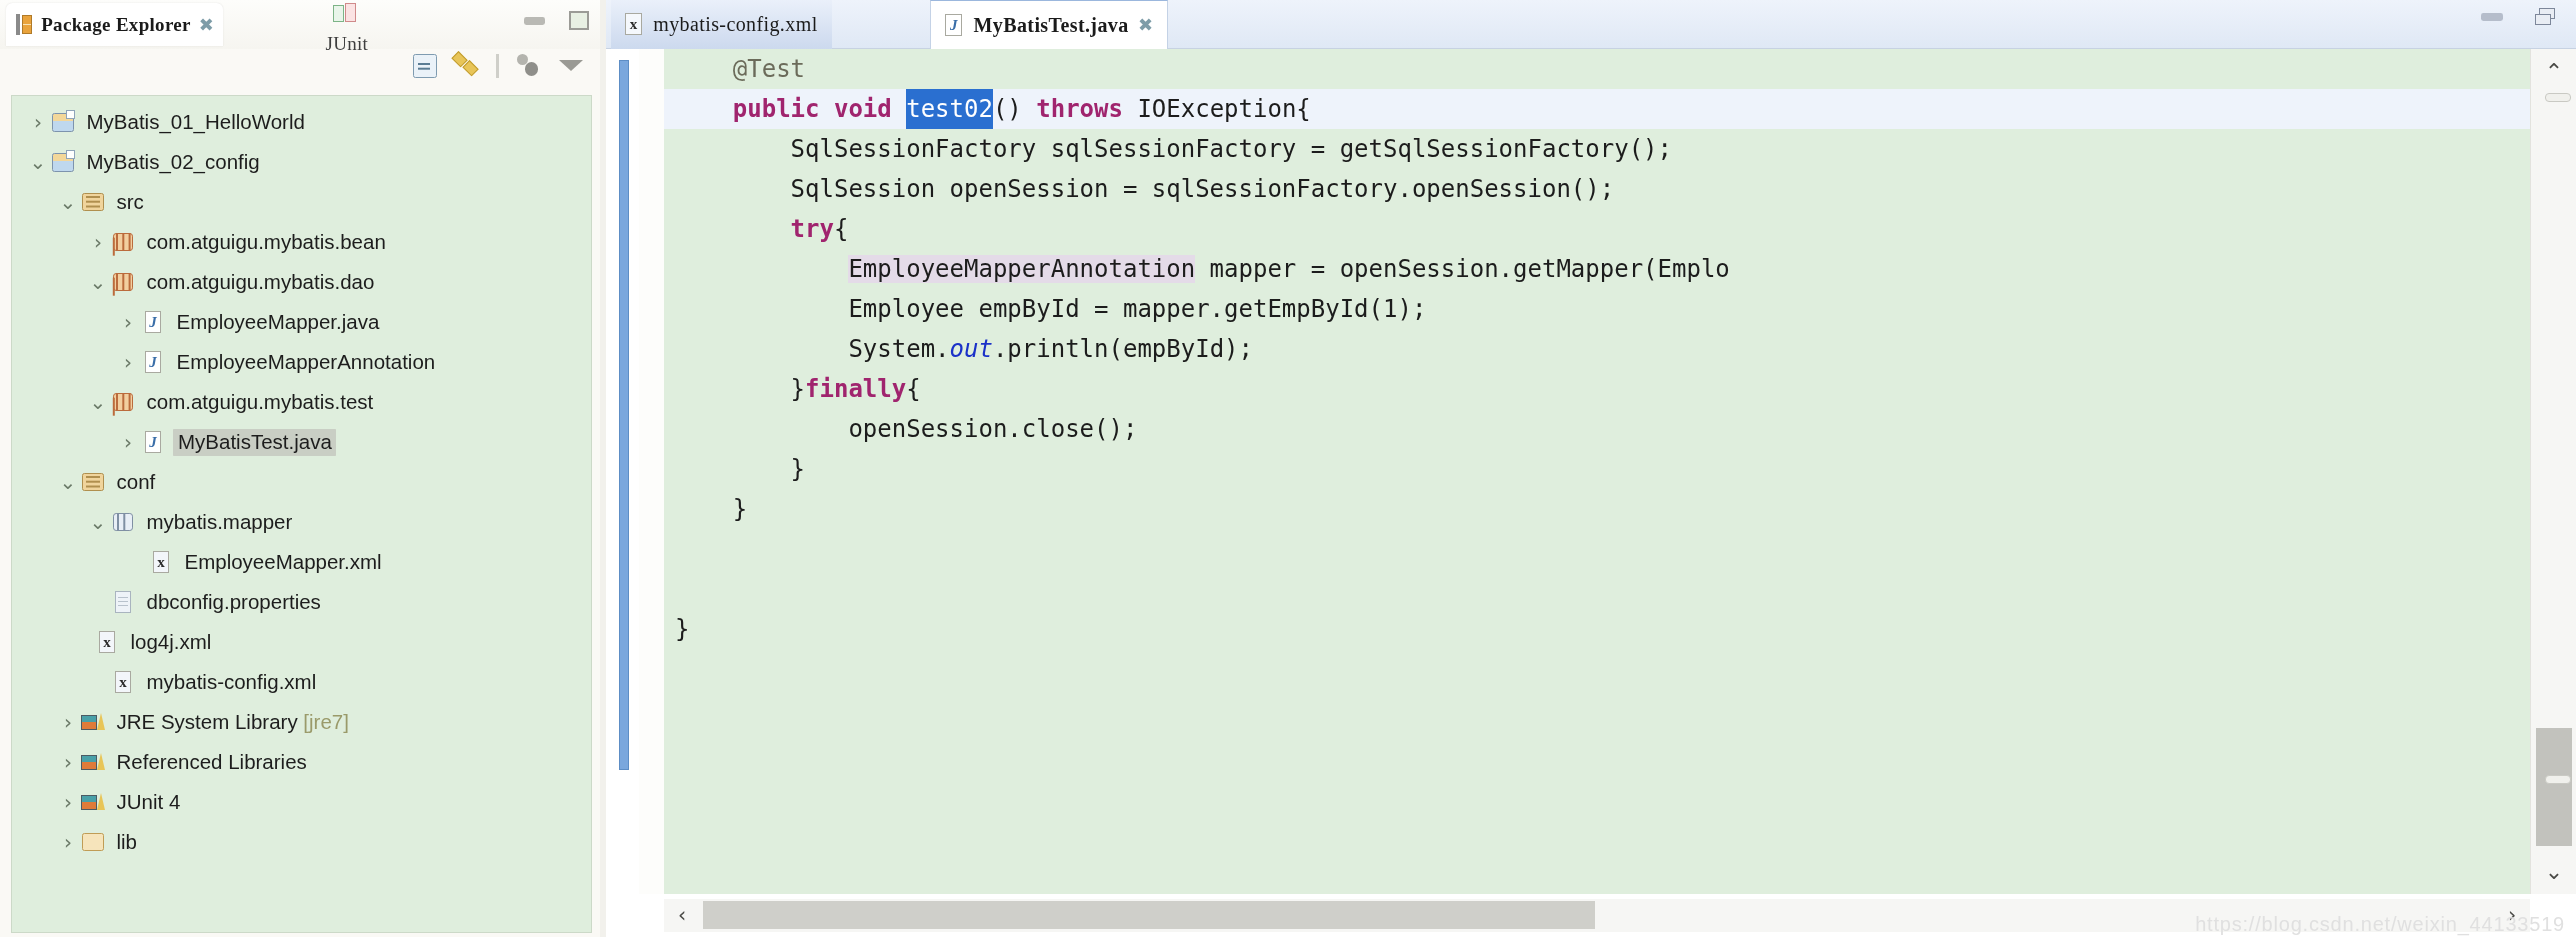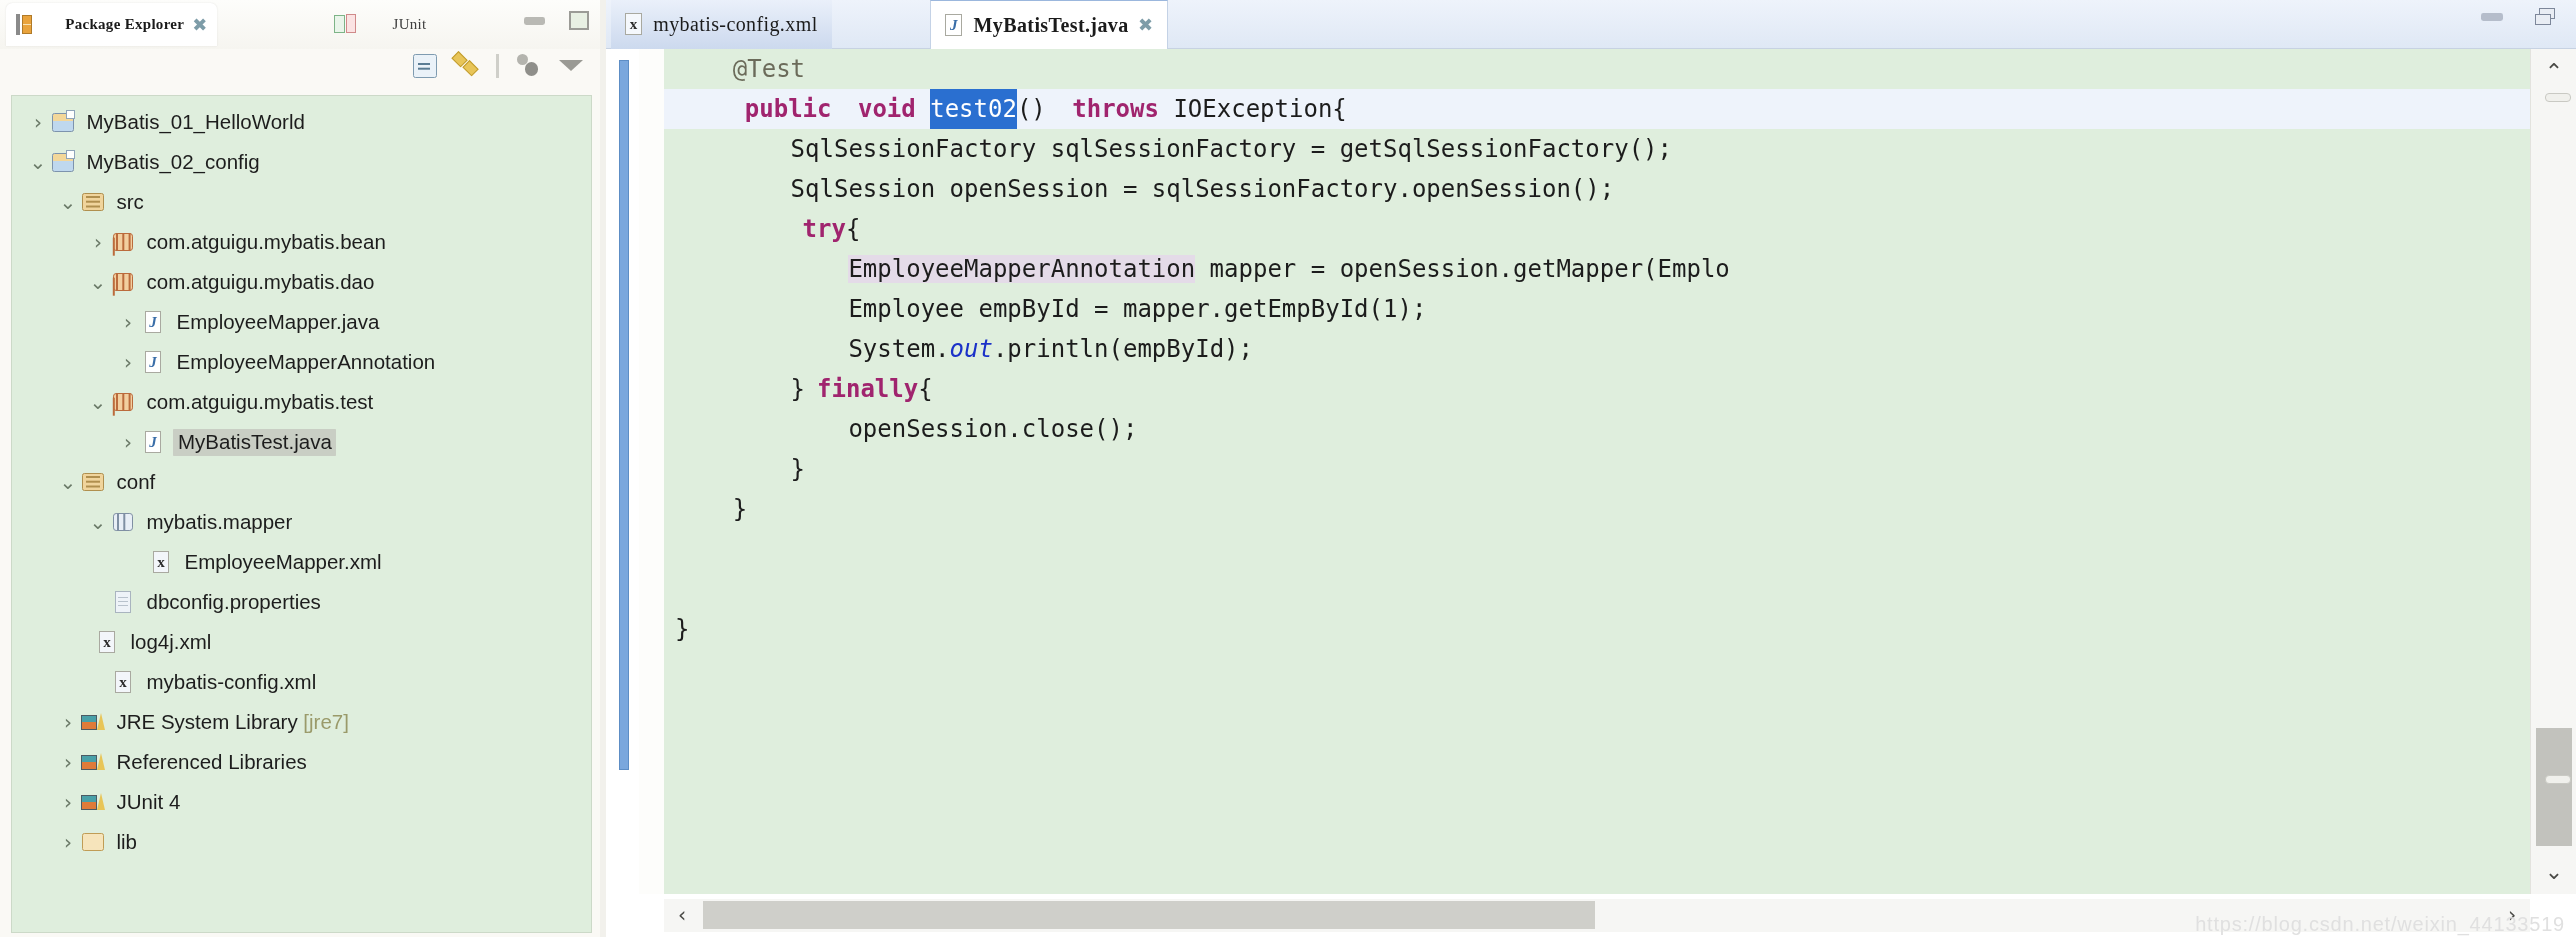--- a/index.html
+++ b/index.html
@@ -47,32 +47,32 @@
     box-sizing: border-box;
   }
   .view-tab.active {
     left: 6.3px;
     background: #ffffff;
     border-top-left-radius: 6.3px;
     border-top-right-radius: 6.3px;
     box-shadow: 0 0 1.6px rgba(0,0,0,0.13);
   }
   .view-tab.inactive {
-    left: 324px;
+    left: 316px;
     background: transparent;
+    flex-direction: column;
   }
 
   .tab-title {
     font-family: "Liberation Serif", serif;
-    font-size: 15px;
+    font-size: 19px;
     font-weight: bold;
     color: #1a1a1a;
     letter-spacing: 0.3px;
     white-space: nowrap;
-    margin-left: 24px;
   }
   .tab-title.dim {
     font-weight: normal;
     color: #3e3e3e;
   }
 
   .tab-close {
     font-size: 18px;
     color: #7d9ca8;
     font-family: "Liberation Sans", sans-serif;
@@ -555,21 +555,21 @@
     white-space: pre;
     font-family: "DejaVu Sans Mono", monospace;
     font-size: 24px;
     color: #1c1c1c;
     padding-left: 11px;
   }
   .code-line.current {
     background: #eef3fb;
   }
 
-  .tok-kw { color: #a0246e; font-weight: bold; margin-left: 12px; }
+  .tok-kw { color: #a0246e; font-weight: bold; }
   .tok-ann { color: #6b6b5a; }
   .tok-static { color: #1b31c8; font-style: italic; }
   .sel-text {
     background: #2a6fd0;
     color: #ffffff;
     padding: 6px 0;
   }
   .occ-hl {
     background: #e4dbe8;
   }

